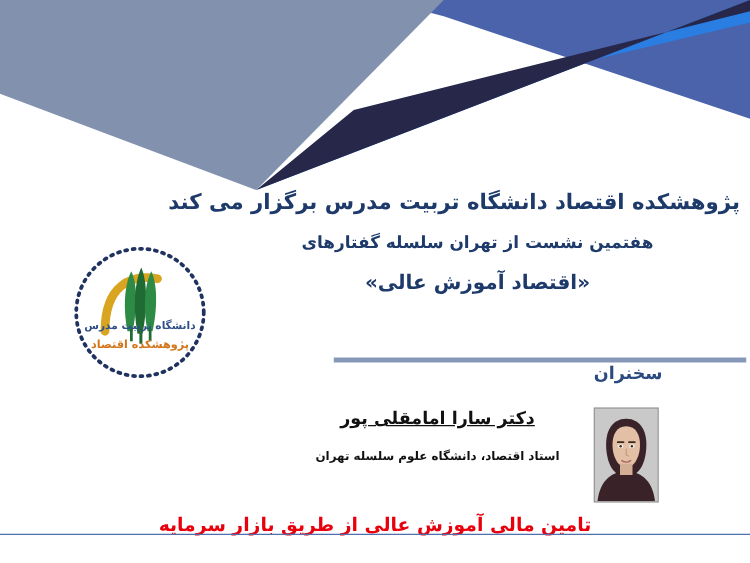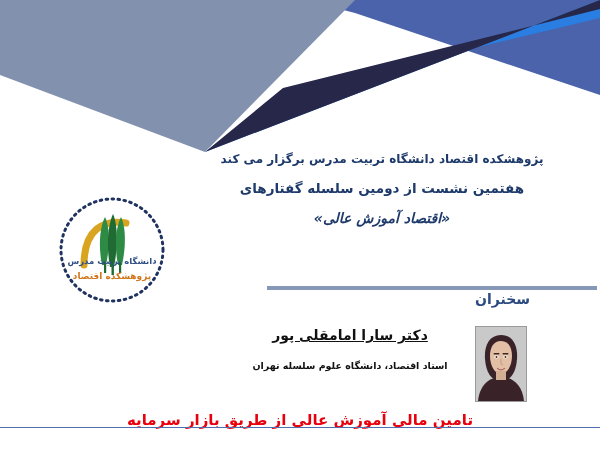--- a/index.html
+++ b/index.html
@@ -72,23 +72,23 @@
     direction: rtl;
   }
   .hl-line {
     color: #1d3a6b;
     font-weight: bold;
     font-size: 13px;
     line-height: 1.25;
     margin-bottom: 13px;
     white-space: nowrap;
   }
-  .hl-line.l1 { font-size: 12px; }
+  .hl-line.l1 { font-size: 17px; }
   .hl-line.l2 { font-size: 13.5px; }
-  .hl-line.l3 { font-size: 14px; margin-bottom: 4px; font-style: italic; }
+  .hl-line.l3 { font-size: 16px; margin-bottom: 4px; }
 
   
   .divider-bar {
     position: absolute;
     left: 267px;
     top: 286px;
     width: 330px;
     height: 4px;
     background: #8697b7;
   }
@@ -196,21 +196,21 @@
         <rect x="67.5" y="70" width="2.4" height="10" fill="#1f6b33"></rect>
         <rect x="75" y="68" width="2.2" height="10" fill="#1f6b33"></rect>
       </g>
     </svg>
     <div class="logo-cap">دانشگاه تربیت مدرس</div>
     <div class="logo-cap2">پژوهشکده اقتصاد</div>
   </div>
 
   <div class="headline-block">
     <div class="hl-line l1">پژوهشکده اقتصاد دانشگاه تربیت مدرس برگزار می کند</div>
-    <div class="hl-line l2">هفتمین نشست از دومین سلسله گفتارهای</div>
+    <div class="hl-line l2">هفتمین نشست از تهران سلسله گفتارهای</div>
     <div class="hl-line l3">«اقتصاد آموزش عالی»</div>
   </div>
 
   <div class="divider-bar"></div>
 
   <div class="speaker-label">سخنران</div>
 
   <div class="speaker-name">دکتر سارا امامقلی پور</div>
   <div class="speaker-affil">استاد اقتصاد، دانشگاه علوم سلسله تهران</div>
 

